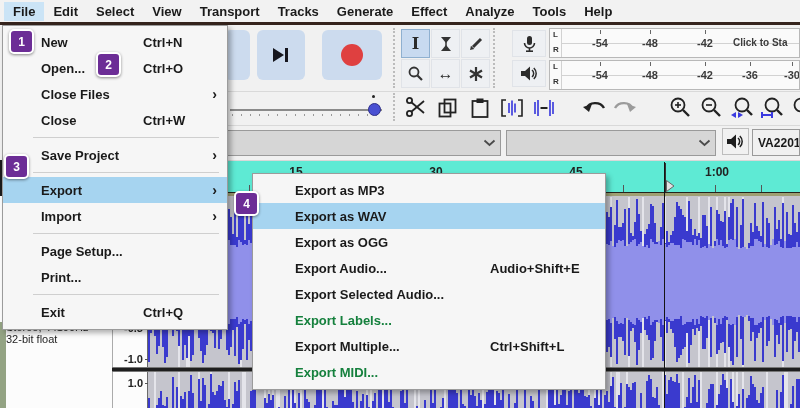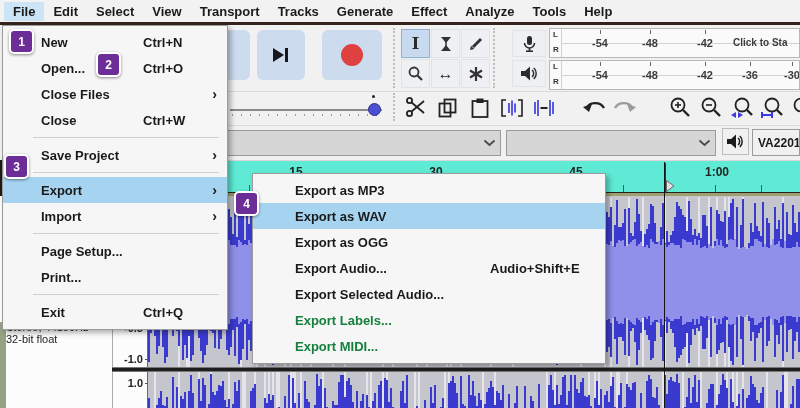--- a/index.html
+++ b/index.html
@@ -511,20 +511,25 @@
       <div class="mrow">
         <span class="mlab">Export Selected Audio...</span>
         <span class="macc"></span>
         <span class="marr"></span>
       </div>
       <div class="mrow dis">
         <span class="mlab">Export Labels...</span>
         <span class="macc"></span>
         <span class="marr"></span>
       </div>
+      <div class="mrow">
+        <span class="mlab">Export Multiple...</span>
+        <span class="macc">Ctrl+Shift+L</span>
+        <span class="marr"></span>
+      </div>
       <div class="mrow dis">
         <span class="mlab">Export MIDI...</span>
         <span class="macc"></span>
         <span class="marr"></span>
       </div>
     </div>
 
   <div id="badges">
       <div class="badge" style="left: 9px; top: 29px;">1</div>
       <div class="badge" style="left: 96px; top: 52px;">2</div>

